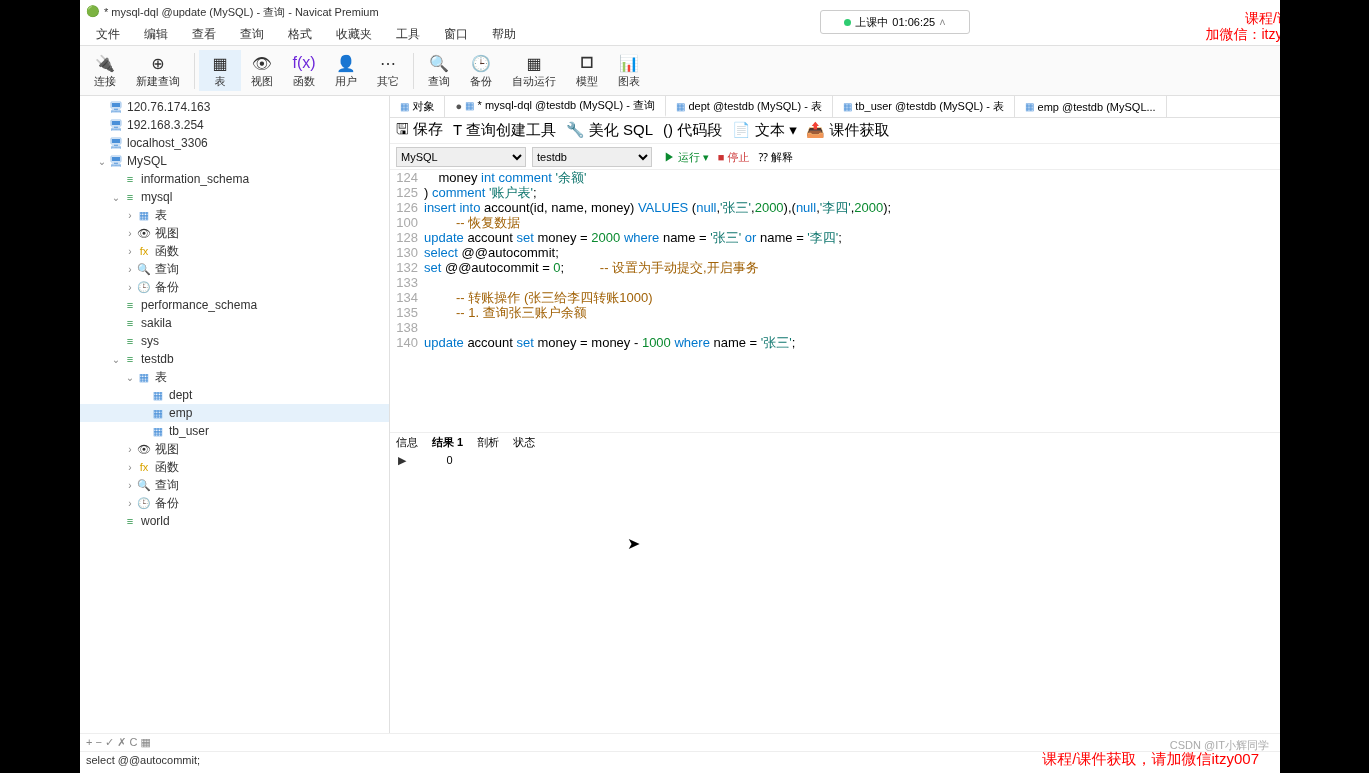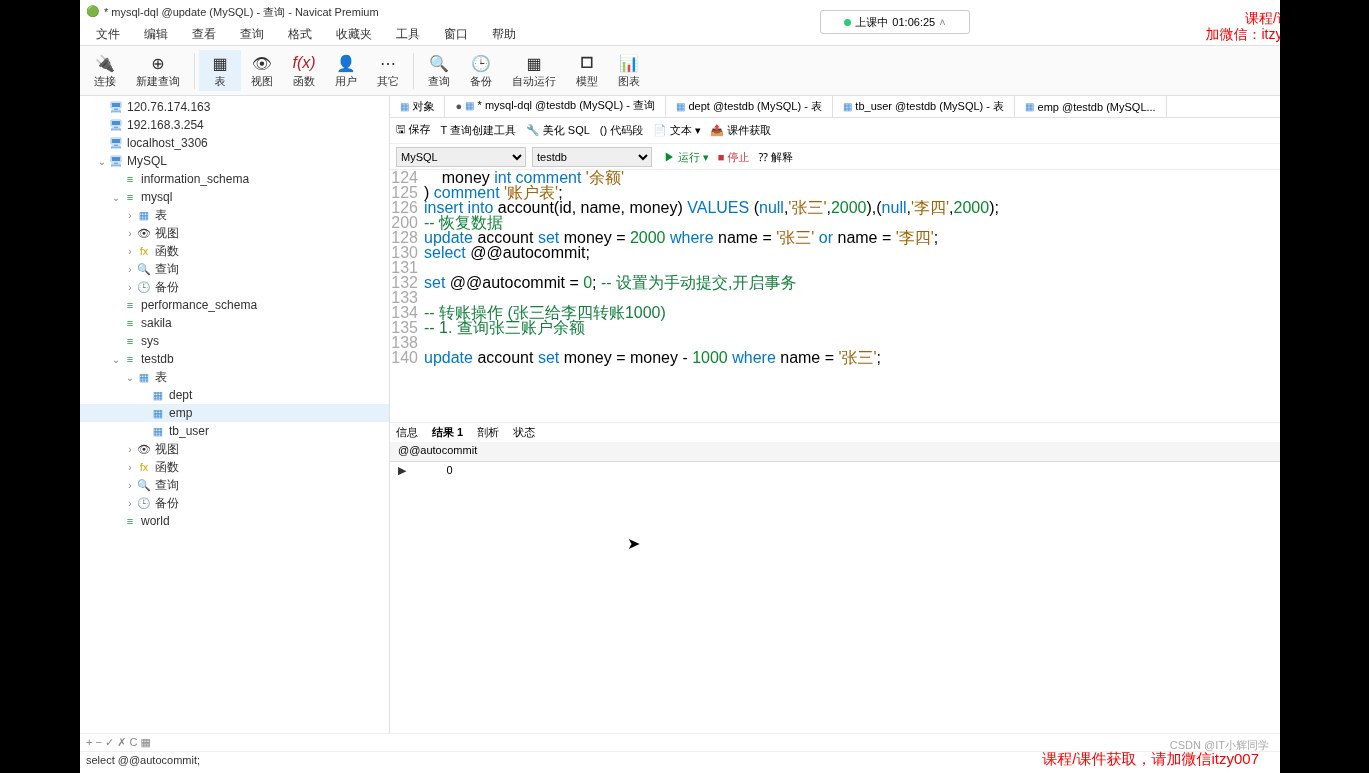--- a/index.html
+++ b/index.html
@@ -32,35 +32,35 @@
 
 .content { flex: 1; display: flex; flex-direction: column; overflow: hidden; position: relative; }
 
 
 .tabs-row { height: 22px; display: flex; align-items: center; font-size: 11px; border-bottom: 1px solid #e0e0e0; }
 .tab { padding: 0 10px; height: 100%; display: flex; align-items: center; border-right: 1px solid #e0e0e0; gap: 3px; }
 .tab.active { background: #fff; border-bottom: 2px solid #fff; }
 .tab .dot { color: #555; }
 
 
-.qtoolbar { height: 26px; display: flex; align-items: center; gap: 10px; padding: 0 6px; font-size: 11px; border-bottom: 1px solid #eee; }
+.qtoolbar { height: 26px; display: flex; align-items: center; gap: 10px; padding: 0 6px; font-size: 15px; border-bottom: 1px solid #eee; }
 .qtoolbar span { display: flex; align-items: center; gap: 2px; }
 
 
 .conn-row { height: 26px; display: flex; align-items: center; gap: 6px; padding: 0 6px; font-size: 11px; border-bottom: 1px solid #eee; }
 .conn-row select { height: 20px; font-size: 11px; border: 1px solid #ccc; }
 .conn-row select.db { width: 130px; } .conn-row select.schema { width: 120px; }
 .run-btns span { margin-left: 6px; }
 
 
-.editor { flex: 1; overflow: auto; font-family: Consolas, monospace; font-size: 16px; line-height: 15px; position: relative; background: #fff; }
+.editor { flex: 1; overflow: auto; font-family: Consolas, monospace; font-size: 13px; line-height: 15px; position: relative; background: #fff; }
 .line { display: flex; white-space: pre; }
 .gutter { width: 34px; text-align: right; padding-right: 6px; color: #aaa; user-select: none; }
 .code { flex: 1; }
-.kw { color: #0077cc; } .str { color: #a16207; } .num { color: #0a8a2f; } .cmt { color: #15803d; }
+.kw { color: #0077cc; } .str { color: #0f766e; } .num { color: #0a8a2f; } .cmt { color: #a16207; margin-left: 32px; }
 
 
 .bottom-tabs { height: 20px; display: flex; align-items: center; font-size: 11px; padding: 0 6px; gap: 14px; border-top: 1px solid #eee; }
 .result-header { height: 20px; font-size: 11px; padding: 2px 8px; background: #f5f5f5; border-bottom: 1px solid #ddd; }
 .result-row { height: 20px; font-size: 11px; padding: 2px 8px; display: flex; }
 .result-row .arrow { color: #333; margin-right: 40px; }
 
 
 .status-tools { height: 18px; font-size: 11px; color: #888; padding: 0 6px; border-top: 1px solid #eee; display: flex; align-items: center; gap: 6px; }
 .statusbar { height: 20px; font-size: 11px; padding: 2px 6px; border-top: 1px solid #eee; color: #333; }
@@ -114,21 +114,21 @@
       <div class="tool-sep"></div>
       <div class="tool-btn" style="background: rgb(229, 241, 251);">
         <div class="ticon">▦</div>
         <div>表</div>
       </div>
       <div class="tool-btn">
         <div class="ticon">👁</div>
         <div>视图</div>
       </div>
       <div class="tool-btn">
-        <div class="ticon" style="color: #b91c1c; font-style: italic;">f(x)</div>
+        <div class="ticon" style="color: #6d28d9; ">f(x)</div>
         <div>函数</div>
       </div>
       <div class="tool-btn">
         <div class="ticon">👤</div>
         <div>用户</div>
       </div>
       <div class="tool-btn">
         <div class="ticon">⋯</div>
         <div>其它</div>
       </div>
@@ -319,39 +319,37 @@
           <span style="color:#c33">■ 停止</span>
           <span>⁇ 解释</span>
         </div>
       </div>
 
       <div class="editor" id="editor">
 
       <div class="line"><div class="gutter">124</div><div class="code">    money <span class="kw">int</span> <span class="kw">comment</span> <span class="str">'余额'</span></div></div>
           <div class="line"><div class="gutter">125</div><div class="code">) <span class="kw">comment</span> <span class="str">'账户表'</span>;</div></div>
           <div class="line"><div class="gutter">126</div><div class="code"><span class="kw">insert into</span> account(id, name, money) <span class="kw">VALUES</span> (<span class="kw">null</span>,<span class="str">'张三'</span>,<span class="num">2000</span>),(<span class="kw">null</span>,<span class="str">'李四'</span>,<span class="num">2000</span>);</div></div>
-          <div class="line"><div class="gutter">200</div><div class="code"><span class="cmt">-- 恢复数据</span></div></div>
+          <div class="line"><div class="gutter">100</div><div class="code"><span class="cmt">-- 恢复数据</span></div></div>
           <div class="line"><div class="gutter">128</div><div class="code"><span class="kw">update</span> account <span class="kw">set</span> money = <span class="num">2000</span> <span class="kw">where</span> name = <span class="str">'张三'</span> <span class="kw">or</span> name = <span class="str">'李四'</span>;</div></div>
           <div class="line"><div class="gutter">130</div><div class="code"><span class="kw">select</span> @@autocommit;</div></div>
-          <div class="line"><div class="gutter">131</div><div class="code"></div></div>
           <div class="line"><div class="gutter">132</div><div class="code"><span class="kw">set</span> @@autocommit = <span class="num">0</span>; <span class="cmt">-- 设置为手动提交,开启事务</span></div></div>
           <div class="line"><div class="gutter">133</div><div class="code"></div></div>
           <div class="line"><div class="gutter">134</div><div class="code"><span class="cmt">-- 转账操作 (张三给李四转账1000)</span></div></div>
           <div class="line"><div class="gutter">135</div><div class="code"><span class="cmt">-- 1. 查询张三账户余额</span></div></div>
           <div class="line"><div class="gutter">138</div><div class="code"></div></div>
           <div class="line"><div class="gutter">140</div><div class="code"><span class="kw">update</span> account <span class="kw">set</span> money = money - <span class="num">1000</span> <span class="kw">where</span> name = <span class="str">'张三'</span>;</div></div>
         </div>
 
       <div class="bottom-tabs" id="btabs">
           <span>信息</span>
           <span style="font-weight: bold;">结果 1</span>
           <span>剖析</span>
           <span>状态</span>
         </div>
-      <div class="result-header">@@autocommit</div>
       <div class="result-row">
         <span class="arrow">▶</span>
         <span>0</span>
       </div>
       <div style="flex:1"></div>
     </div>
   </div>
 
   <div class="status-tools">+  −  ✓  ✗  C  ▦</div>
   <div class="statusbar">select @@autocommit;</div>

